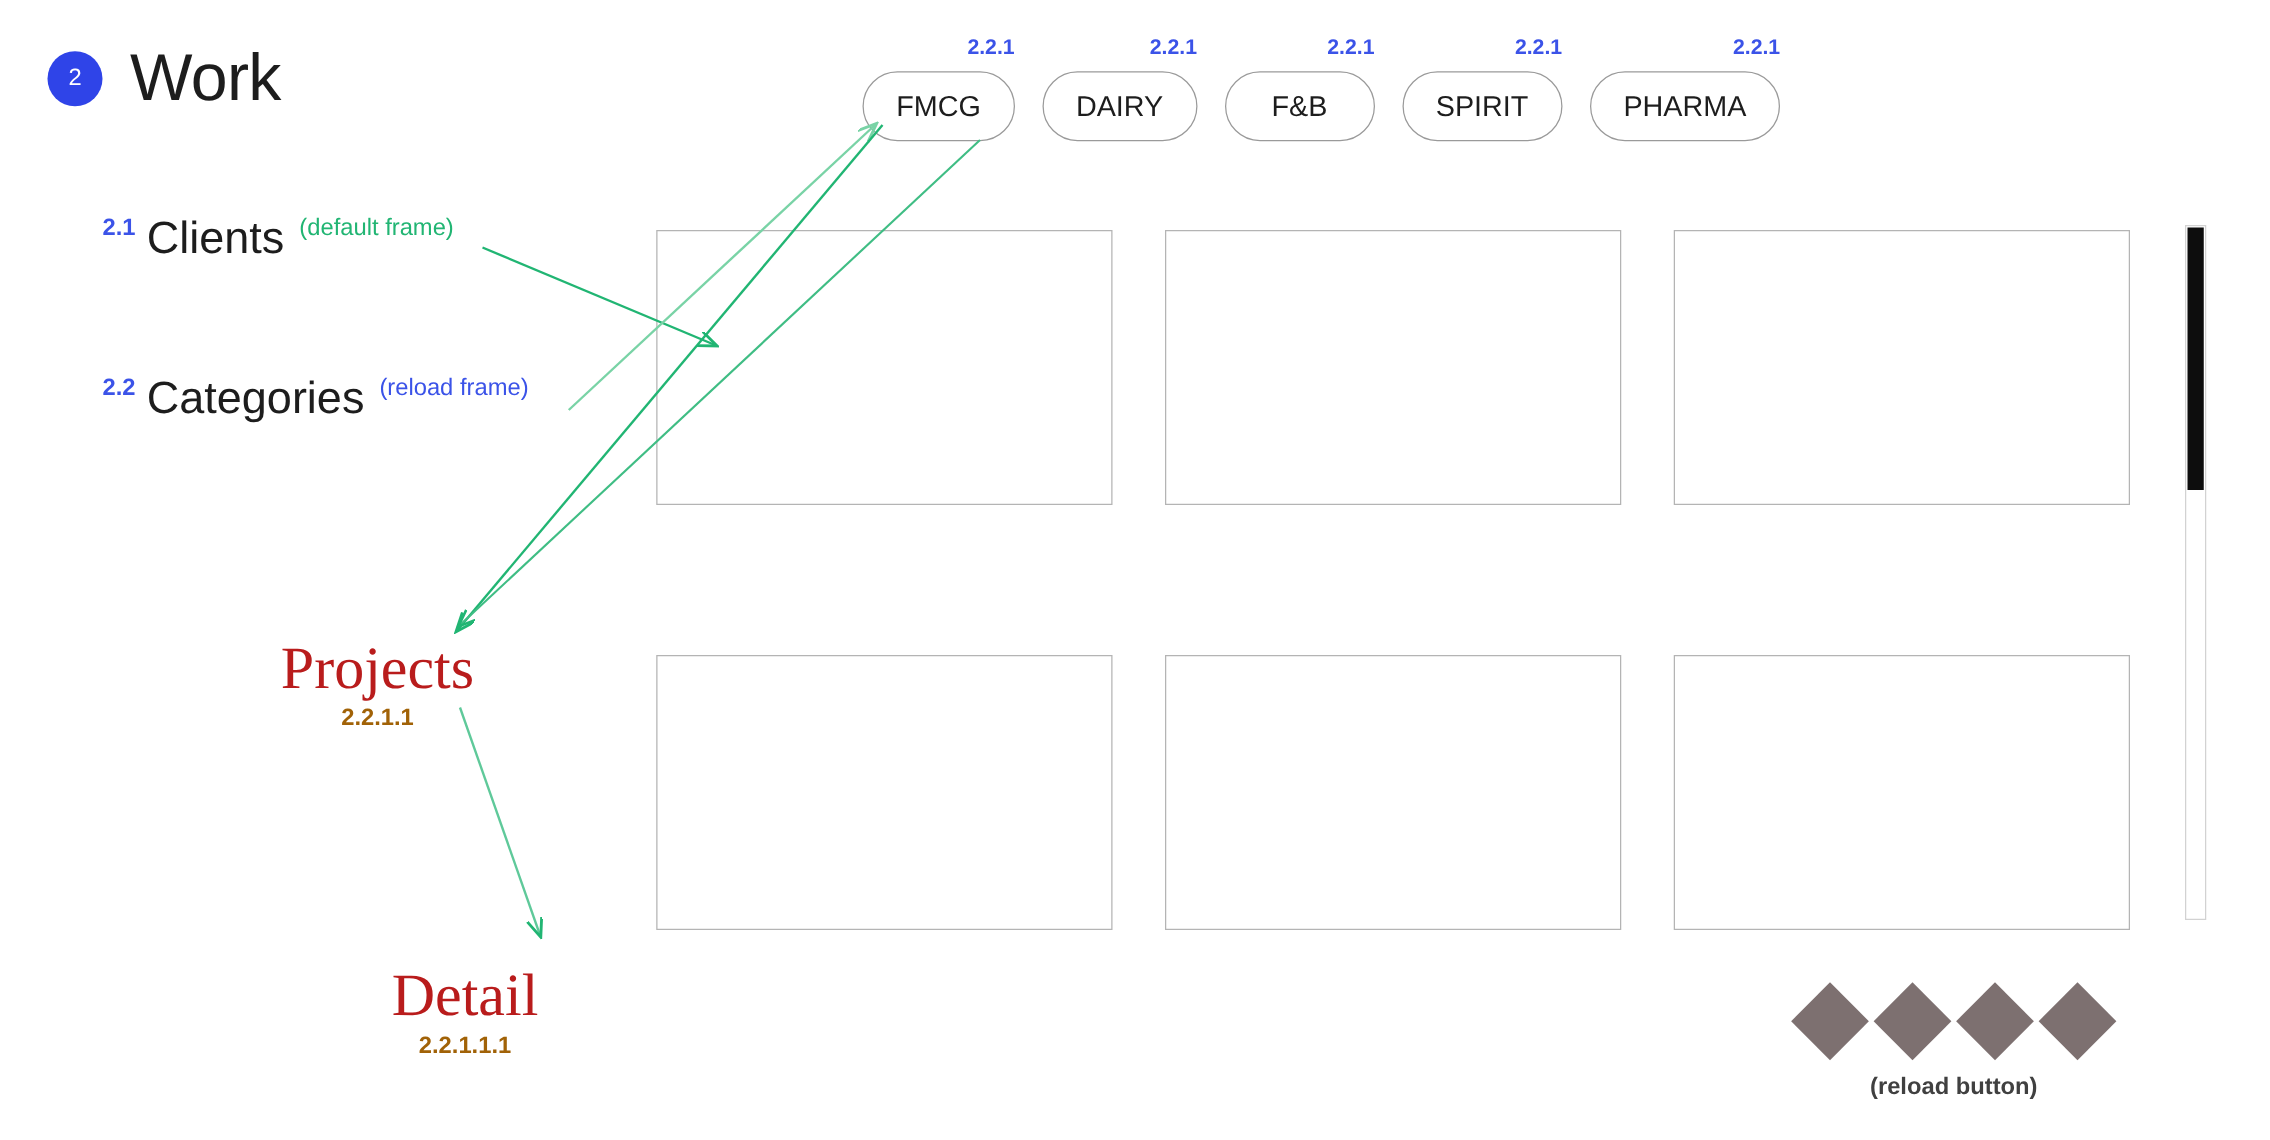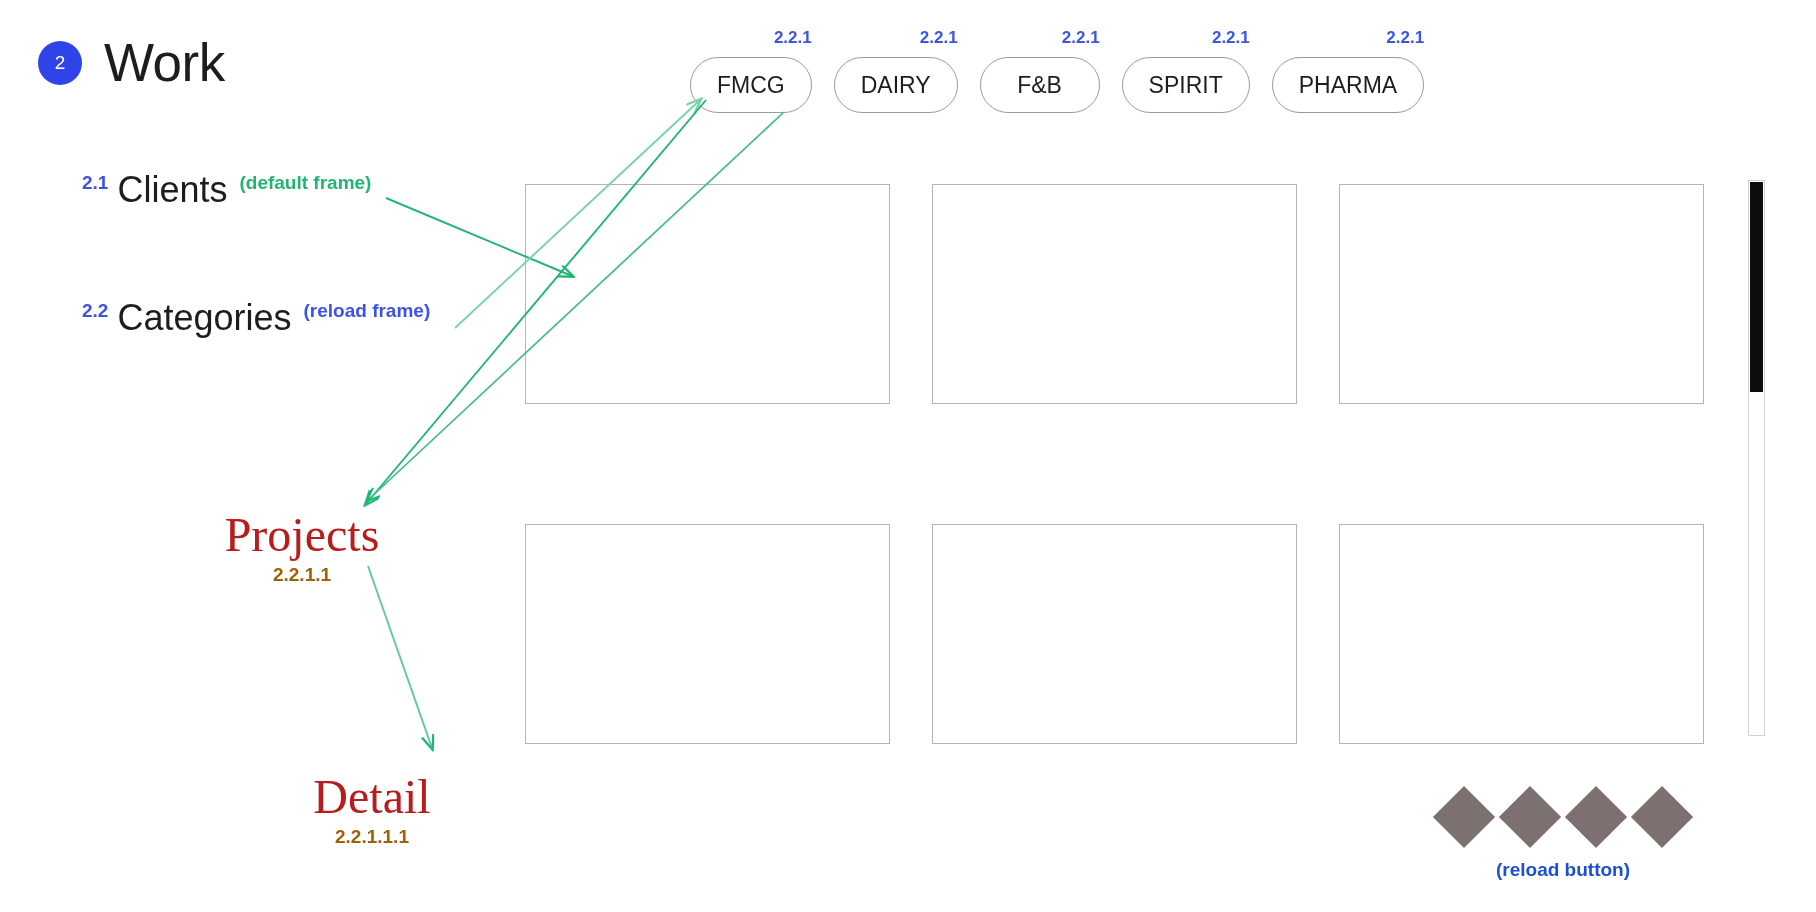--- a/index.html
+++ b/index.html
@@ -108,21 +108,21 @@
     color: #3b53e8;
     margin-right: 9px;
   }
   .side-name {
     font-size: 36px;
     color: #1d1d1d;
     line-height: 1;
   }
   .side-note {
     font-size: 19px;
-    font-weight: 700;
+    font-weight: 400;
     margin-left: 12px;
   }
   .note-green { color: #21b573; }
   .note-blue  { color: #3b53e8; }
 
   #label-clients    { left: 82px; top: 172px; }
   #label-categories { left: 82px; top: 300px; }
 
   
   .stack-label {
@@ -198,21 +198,21 @@
   .diamond {
     width: 44px;
     height: 44px;
     background: #7d7070;
     transform: rotate(45deg);
   }
   .reload-caption {
     margin-top: 20px;
     font-size: 19px;
     font-weight: 700;
-    color: #1d4ed8;
+    color: #404040;
   }
 </style>
 </head>
 <body>
 
 <div id="screen">
 
   <svg id="annotations" viewBox="0 0 1816 912" width="1816" height="912">
     <defs>
       <marker id="arrowhead" markerWidth="9" markerHeight="9" refX="7" refY="3.2" orient="auto" markerUnits="strokeWidth">

